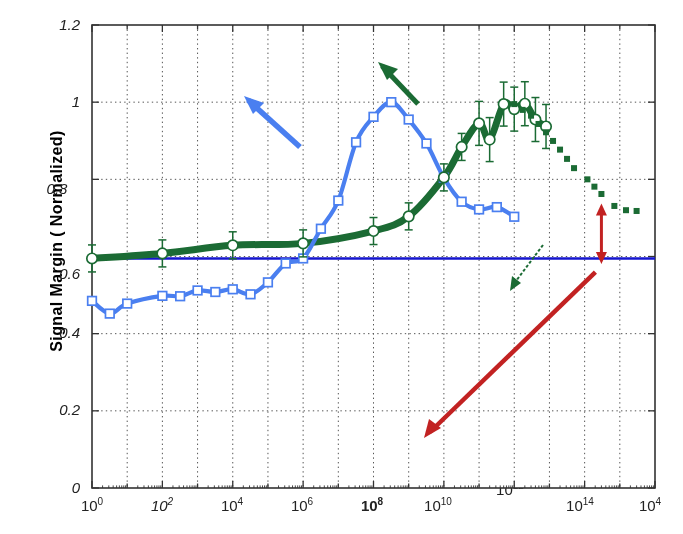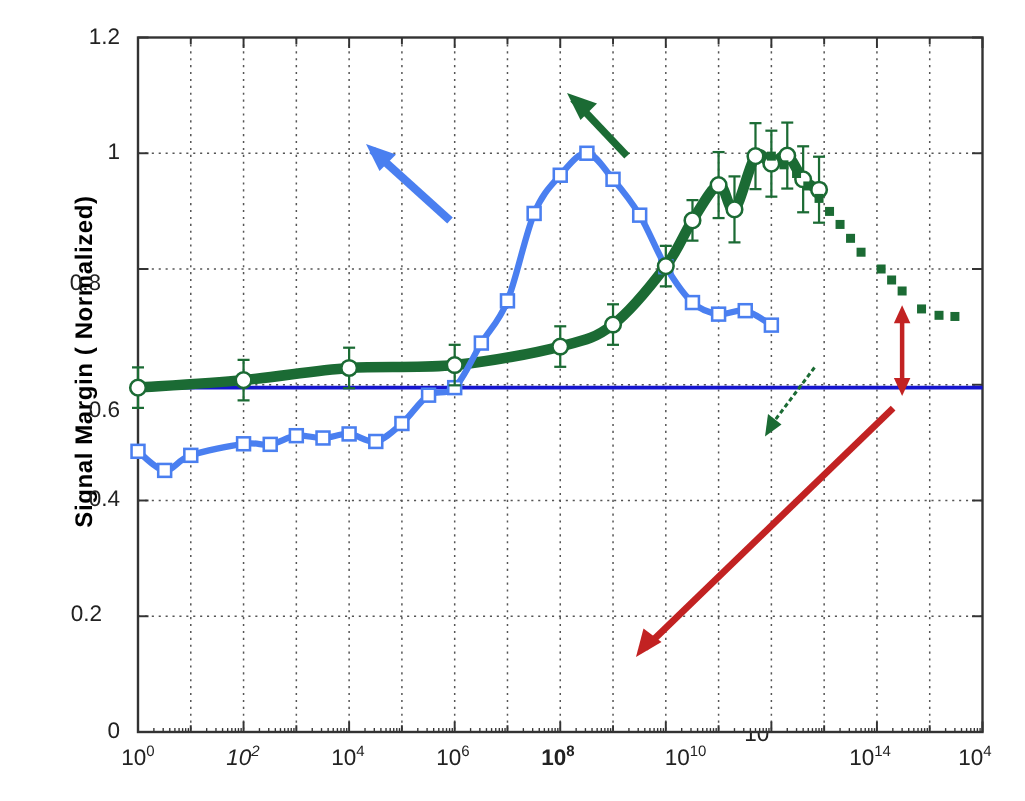--- a/index.html
+++ b/index.html
@@ -12,21 +12,21 @@
     left:-113px; top:232px;
     width:340px;
     transform:rotate(-90deg);
     transform-origin:center center;
     text-align:center;
     font-size:16px;font-weight:bold;color:#000000;
     letter-spacing:.4px;
     font-family:"Liberation Sans", sans-serif;
   }
   .tick{position:absolute;font-size:15px;color:#222;font-family:"Liberation Sans", sans-serif;}
-  .ytick{text-align:right;width:46px;}
+  .ytick{text-align:right;width:46px;font-style:italic;}
   .xtick{text-align:center;width:60px;}
   .xtick sup{font-size:10px;vertical-align:super;}
   .ann{position:absolute;white-space:pre;line-height:1.22;}
   .ann-blue{color:#4a7ff0;font-size:17px;font-weight:normal;}
   .ann-green-title{color:#2f8a4e;font-size:17px;font-weight:normal;}
   .ann-green-bold{color:#1b6b34;font-size:14.5px;font-weight:bold;letter-spacing:.2px;}
   .ann-red{color:#c22222;font-size:14.5px;font-weight:bold;letter-spacing:.2px;}
   .ann-red sup{font-size:10px;vertical-align:super;}
 </style>
 </head>
@@ -34,29 +34,29 @@
 
 <div id="figure">
 
   <div class="ylabel">Signal Margin ( Normalized)</div>
 
   <div class="tick ytick" style="left:34px;top:16px;">1.2</div>
   <div class="tick ytick" style="left:34px;top:93px;">1</div>
   <div class="tick ytick" style="left:34px;top:180px;text-align:center;">0.8</div>
   <div class="tick ytick" style="left:34px;top:265px;">0.6</div>
   <div class="tick ytick" style="left:34px;top:324px;">0.4</div>
-  <div class="tick ytick" style="left:22px;top:401px;">0.2</div>
+  <div class="tick ytick" style="left:34px;top:401px;">0.2</div>
   <div class="tick ytick" style="left:34px;top:479px;">0</div>
 
   <div class="tick xtick" style="left:62px;top:496px;"><span>10</span><sup>0</sup></div>
   <div class="tick xtick" style="left:132px;top:496px;font-style:italic;"><span>10</span><sup>2</sup></div>
   <div class="tick xtick" style="left:202px;top:496px;"><span>10</span><sup>4</sup></div>
   <div class="tick xtick" style="left:272px;top:496px;"><span>10</span><sup>6</sup></div>
   <div class="tick xtick" style="left:342px;top:496px;font-weight:bold;"><span>10</span><sup>8</sup></div>
-  <div class="tick xtick" style="left:427px;top:496px;"><span>10</span><sup>10</sup></div>
+  <div class="tick xtick" style="left:408px;top:496px;"><span>10</span><sup>10</sup></div>
   <div class="tick xtick" style="left:480px;top:480px;"><span>10</span><sup>12</sup></div>
   <div class="tick xtick" style="left:550px;top:496px;"><span>10</span><sup>14</sup></div>
   <div class="tick xtick" style="left:620px;top:496px;"><span>10</span><sup>4</sup></div>
 
   <div class="ann ann-blue" style="left:107px;top:33px;"><span>Intrinsic material</span><br><span>with acceleration</span></div>
 
   <div class="ann ann-green-title" style="left:374px;top:33px;">F-RAM device</div>
 
   <div class="ann ann-green-bold" style="left:285px;top:299px;"><span>Extrapolation based on</span><br><span>intrinsic material behavior</span></div>
 

